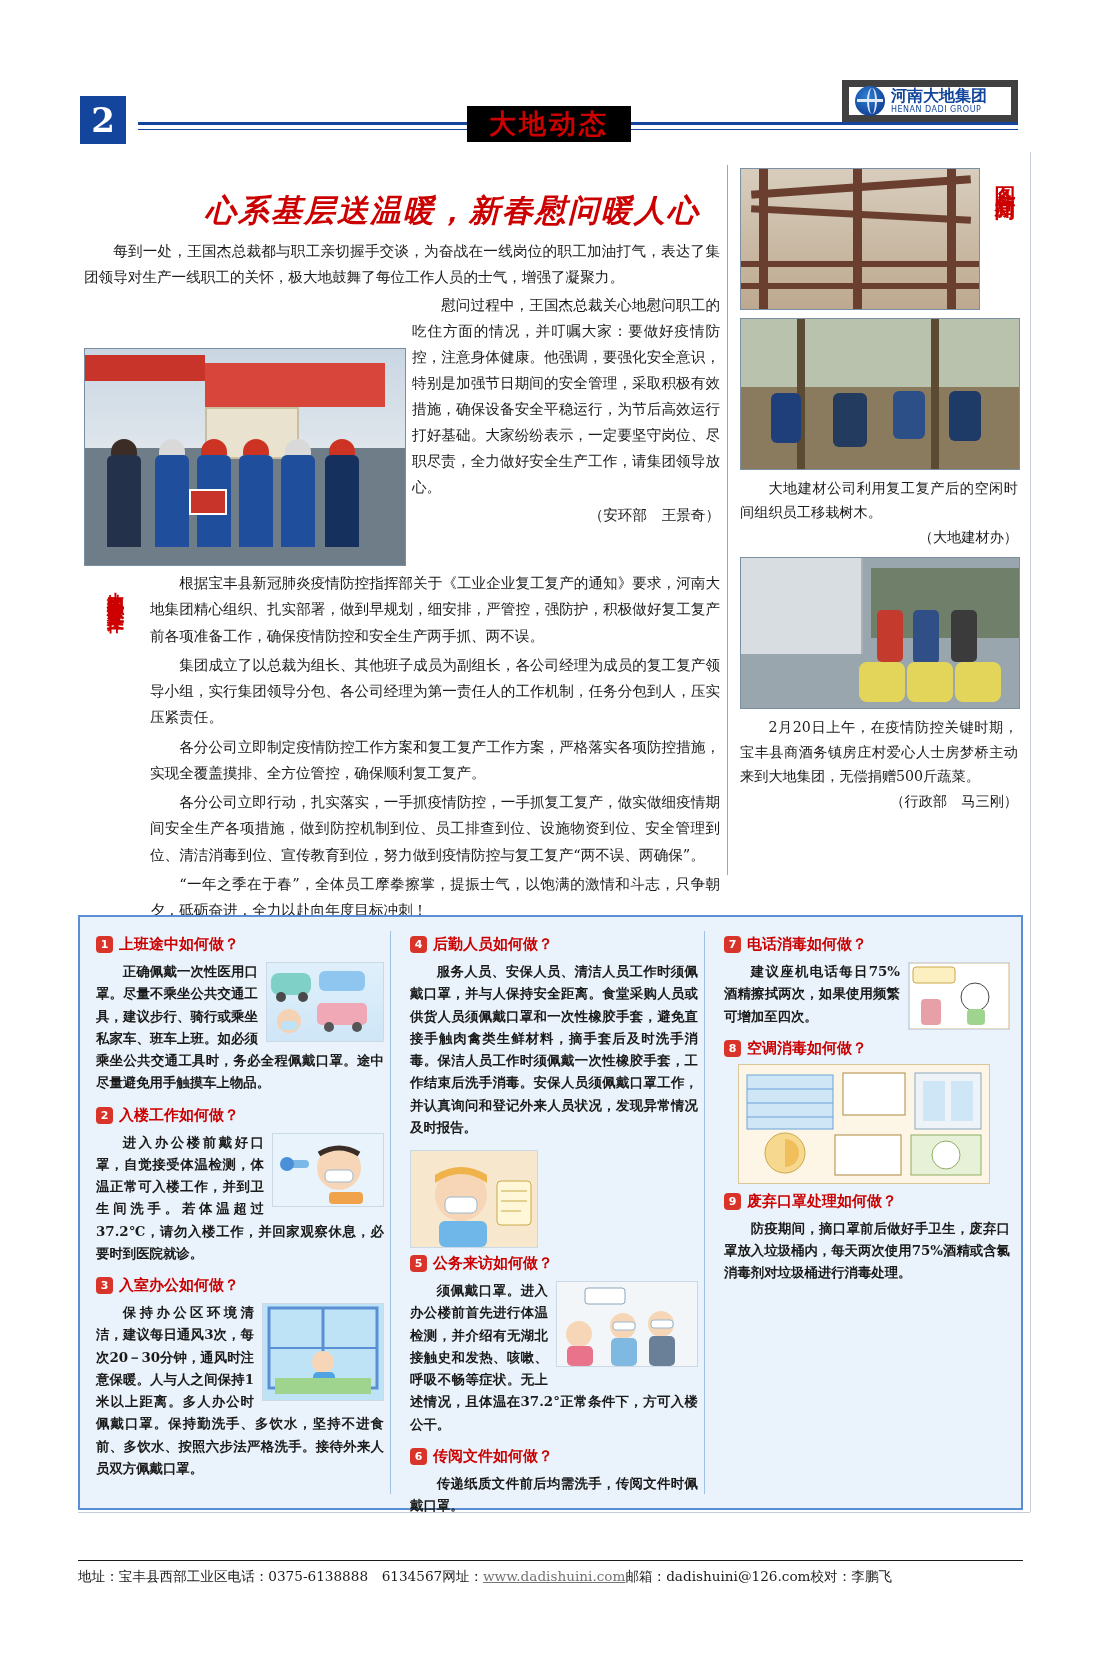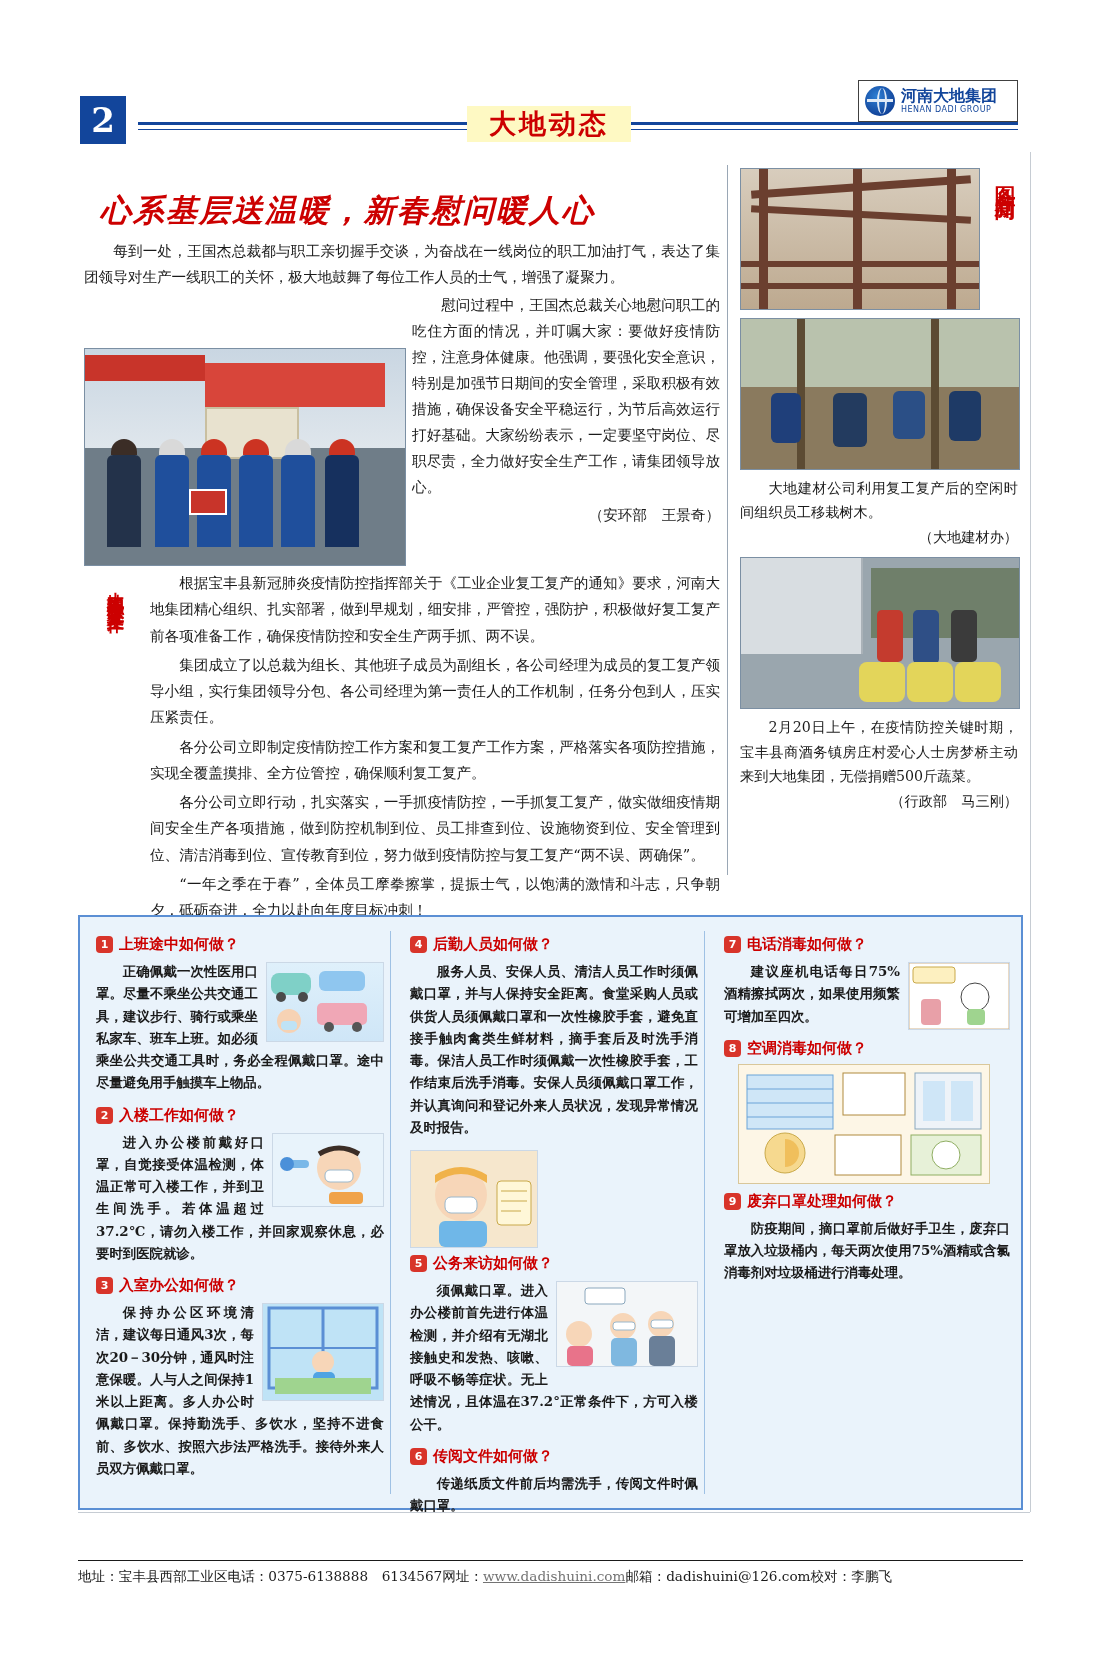--- a/index.html
+++ b/index.html
@@ -26,47 +26,47 @@
     font-family:"DejaVu Serif","Liberation Serif",serif;
   }
   .rule-top{
     position:absolute;left:58px;top:26px;right:0;height:3px;background:#12459b;
   }
   .rule-bottom{
     position:absolute;left:58px;top:33px;right:0;height:1px;background:#12459b;
   }
   .section-title{
     position:absolute;left:50%;transform:translateX(-50%);top:10px;
-    background:#fef9c3;padding:0 22px;
+    background:#000000;padding:0 22px;
     color:#cc0000;font-size:27px;font-weight:bold;letter-spacing:3px;
     font-family:"DejaVu Serif","Liberation Serif",serif;
   }
   .logo{
-    position:absolute;right:0;top:-16px;width:160px;height:42px;
-    border:1px solid #404040;background:#fff;
+    position:absolute;right:0;top:-16px;width:176px;height:42px;
+    border:7px solid #404040;background:#fff;
     display:flex;align-items:center;gap:6px;padding:0 6px;box-sizing:border-box;
   }
   .logo-mark{
     width:30px;height:30px;border-radius:50%;
     background:radial-gradient(circle at 40% 35%,#2f7fd4 0%,#12459b 70%);
     position:relative;flex:0 0 auto;
   }
   .logo-mark:before{
     content:"";position:absolute;left:2px;top:13px;width:26px;height:3px;background:#e0eaf7;
   }
   .logo-mark:after{
     content:"";position:absolute;left:12px;top:2px;width:6px;height:26px;
     border-left:2px solid #e0eaf7;border-right:2px solid #e0eaf7;border-radius:50%;
   }
   .logo-cn{font-size:16px;font-weight:bold;color:#12459b;line-height:1.05;}
   .logo-en{font-size:8px;color:#12459b;letter-spacing:0.5px;}
   
   .headline{
     position:absolute;left:100px;top:190px;width:600px;
-    text-align:left;color:#cc0000;font-size:31px;font-weight:bold;
+    text-align:right;color:#cc0000;font-size:31px;font-weight:bold;
     font-family:Liberation Mono, monospace;
     font-style:italic;letter-spacing:2px;
   }
   
   .art1{
     position:absolute;left:84px;top:238px;width:636px;
     font-size:14.6px;line-height:1.78;text-align:justify;
     font-family:"DejaVu Serif","Liberation Serif",serif;
   }
   .art1 p{margin:0 0 2px 0;text-indent:2em;}

